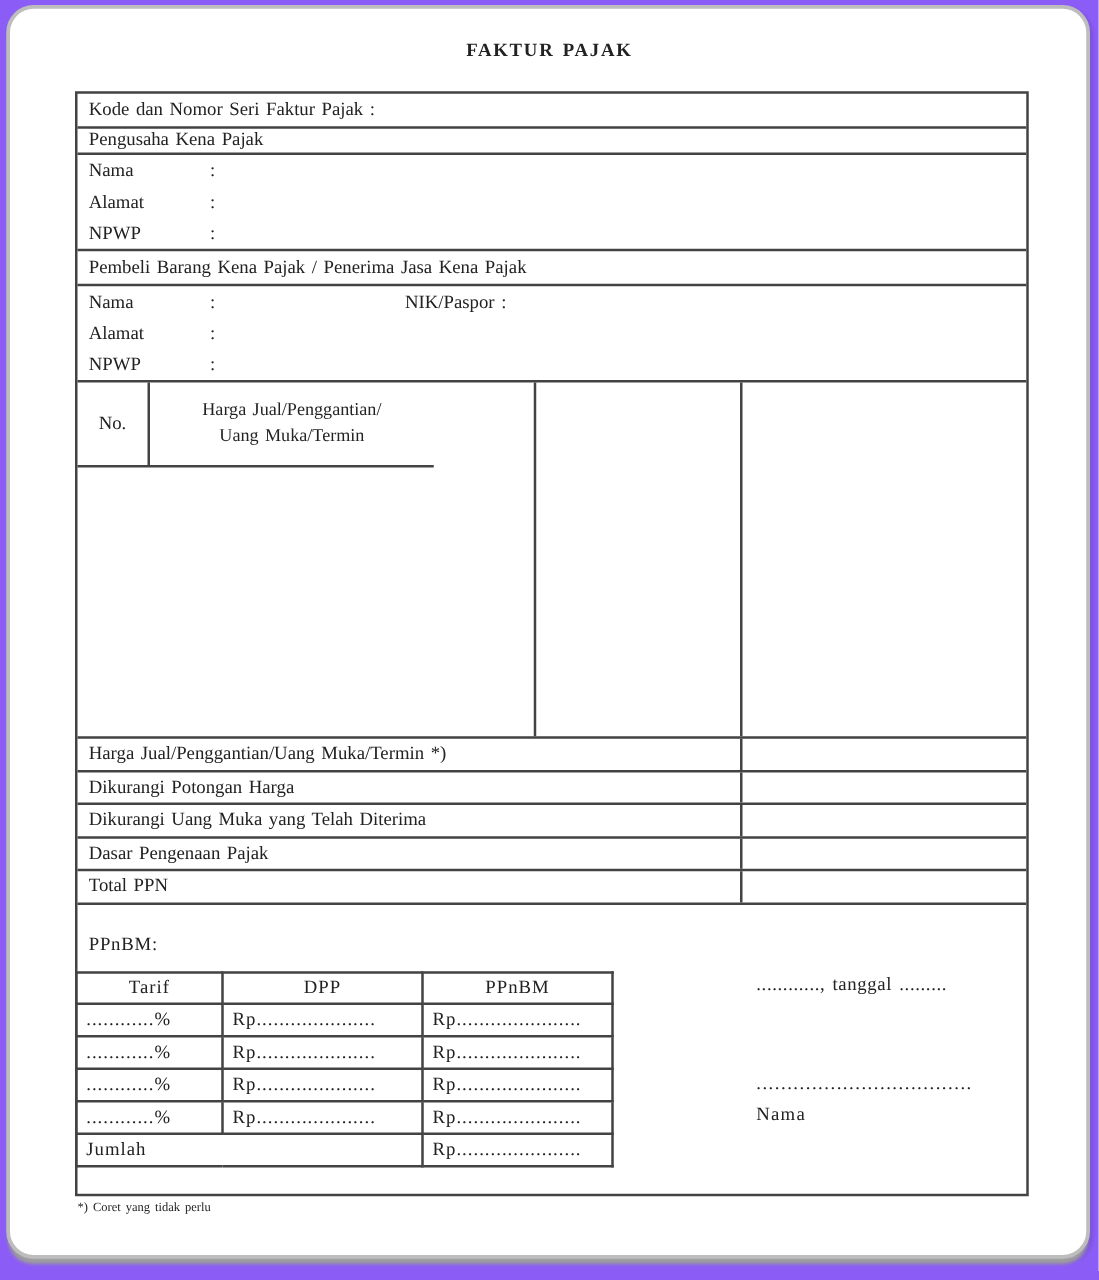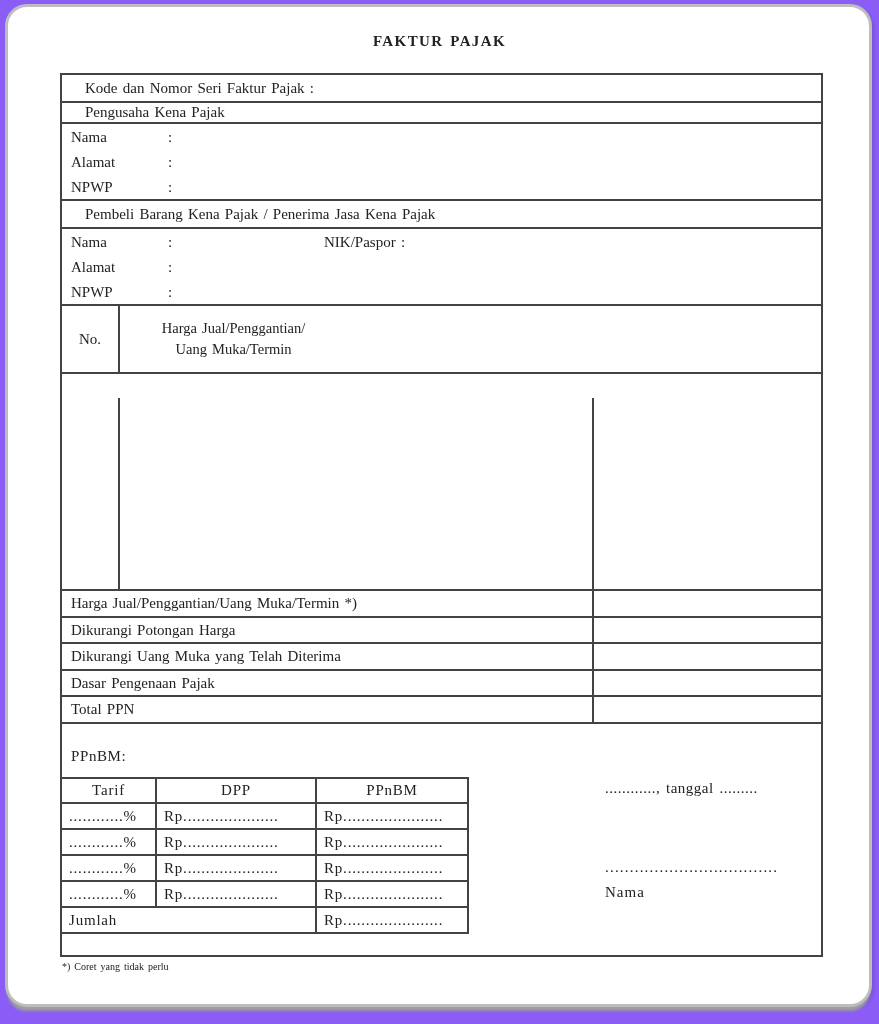--- a/index.html
+++ b/index.html
@@ -15,49 +15,49 @@
     box-shadow:0 6px 3px -2px #9f9f9f, 2px 3px 3px rgba(0,0,0,0.12);
   }
   .doc-title {
     position:absolute; left:0; top:33px; width:100%; text-align:center;
     font-weight:bold; font-size:15px; letter-spacing:1.4px;
   }
   .form {
     position:absolute; left:60px; top:73px; width:763px; height:884px;
     border:2px solid #434343; display:flex; flex-direction:column;
   }
-  .row { border-bottom:2px solid #434343; display:flex; align-items:center; padding-left:23px; }
+  .row { border-bottom:2px solid #434343; display:flex; align-items:center; padding-left:9px; }
   .row-kode { height:28px; }
   .row-section { height:21px; }
   .row-pembeli { height:28px; }
   .party-block { border-bottom:2px solid #434343; padding-top:1px; }
   .party-block.seller, .party-block.buyer { height:77px; }
   .fline { height:25px; display:flex; align-items:center; padding-left:9px; position:relative; }
   .flabel { display:inline-block; width:97px; }
   
-  .items { height:285px; border-bottom:2px solid #434343; display:flex; flex-direction:column;gap:24px; }
+  .items { height:285px; border-bottom:2px solid #434343; display:flex; flex-direction:row;gap:24px; }
   .items-header { height:68px; border-bottom:2px solid #434343; display:flex; }
   .items-body { flex:1; display:flex; }
   .cell-no { width:58px; border-right:2px solid #434343; display:flex; align-items:center; justify-content:center; }
   .cell-name { flex:1; border-right:2px solid #434343; display:flex; align-items:center; justify-content:center; }
   .cell-price { width:227px; display:flex; flex-direction:column; align-items:center; justify-content:center; line-height:21px; font-size:14.5px; }
   .items-body .cell-no, .items-body .cell-name, .items-body .cell-price { border-bottom:none; }
   
   .srow { height:26px; border-bottom:2px solid #434343; display:flex; }
   .srow:nth-of-type(odd) { height:27px; }
   .slabel { flex:1; border-right:2px solid #434343; display:flex; align-items:center; padding-left:9px; }
   .sval { width:227px; }
   
   .ppnbm-section { position:relative; flex:1; }
   .ppnbm-label { position:absolute; left:9px; top:24px; letter-spacing:0.6px; }
   .ppnbm-table { position:absolute; left:-2px; top:53px; border-collapse:collapse; letter-spacing:0.8px; font-size:15px; color:#222; }
   .ppnbm-table th, .ppnbm-table td { border:2px solid #434343; font-weight:normal; }
   .ppnbm-table th { height:25px; text-align:center; }
   .ppnbm-table td { height:26px; text-align:left; padding-left:7px; }
-  .col-tarif { width:95px; }
+  .col-tarif { width:117px; }
   .col-dpp { width:160px; }
   .col-ppnbm { width:152px; }
   .sig-date { position:absolute; left:543px; top:56px; letter-spacing:0.5px; }
   .sig-dots { position:absolute; left:543px; top:135px; letter-spacing:1.2px; }
   .sig-name { position:absolute; left:543px; top:160px; letter-spacing:1px; }
   .footnote { position:absolute; left:62px; top:961px; font-size:10px; }
 </style>
 </head>
 <body>
 

